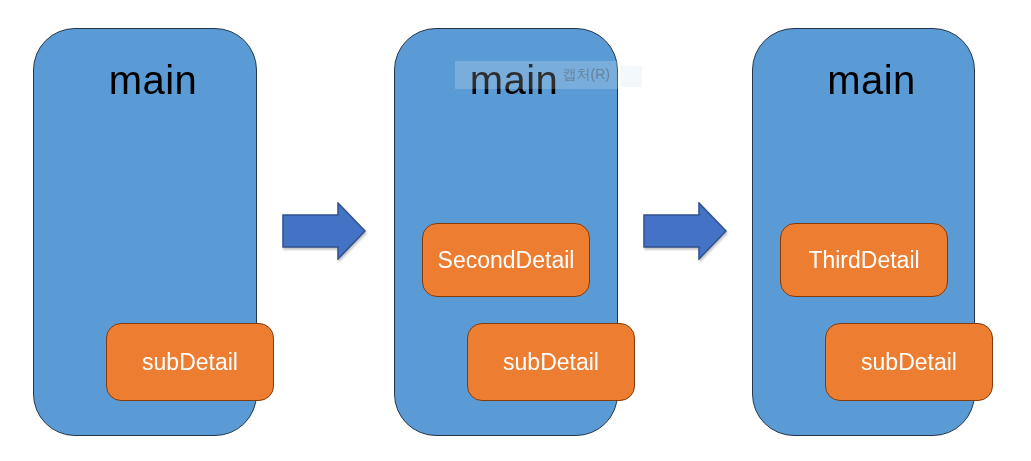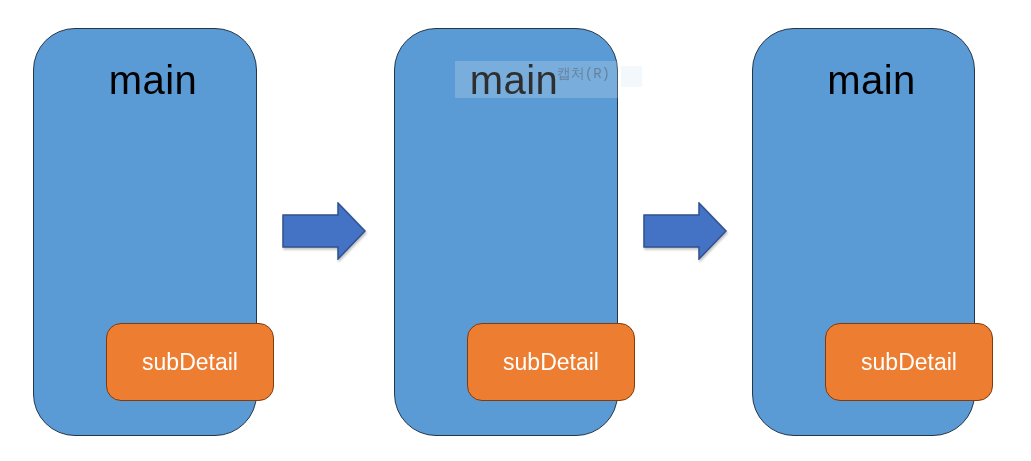--- a/index.html
+++ b/index.html
@@ -51,30 +51,29 @@
     top: 202px;
     width: 84px;
     height: 58px;
     filter: drop-shadow(1px 2px 1px rgba(80,80,80,0.35));
   }
   .tooltip-ghost {
     position: absolute;
     left: 455px;
     top: 61px;
     width: 169px;
-    height: 37px;
+    height: 28px;
     background: rgba(255,255,255,0.18);
     color: rgba(90,95,100,0.55);
     font-size: 14px;
     line-height: 27px;
     text-align: right;
     padding-right: 14px;
     box-sizing: border-box;
     pointer-events: none;
-    font-family: Liberation Mono, monospace;
   }
   .tooltip-ghost-stub {
     position: absolute;
     left: 621px;
     top: 66px;
     width: 21px;
     height: 21px;
     background: #f2f8fc;
     pointer-events: none;
   }
@@ -90,32 +89,38 @@
       <span>subDetail</span>
     </div>
   </section>
 
   <svg class="arrow" style="left:282px" viewBox="0 0 84 58" aria-hidden="true">
     <polygon points="1,13 56,13 56,1 83,29 56,57 56,45 1,45" fill="#4472C4" stroke="#2F528F" stroke-width="1.5"></polygon>
   </svg>
 
   <section class="panel" style="left:394px">
     <div class="panel-title">main</div>
+    <div class="detail-box top">
+      <span>SecondDetail</span>
+    </div>
     <div class="detail-box sub">
       <span>subDetail</span>
     </div>
   </section>
 
   <div class="tooltip-ghost">캡처(R)</div>
   <div class="tooltip-ghost-stub"></div>
 
   <svg class="arrow" style="left:643px" viewBox="0 0 84 58" aria-hidden="true">
     <polygon points="1,13 56,13 56,1 83,29 56,57 56,45 1,45" fill="#4472C4" stroke="#2F528F" stroke-width="1.5"></polygon>
   </svg>
 
   <section class="panel" style="left:752px; width:223px">
     <div class="panel-title">main</div>
+    <div class="detail-box top">
+      <span>ThirdDetail</span>
+    </div>
     <div class="detail-box sub">
       <span>subDetail</span>
     </div>
   </section>
 
 </div>
 
 </body></html>

